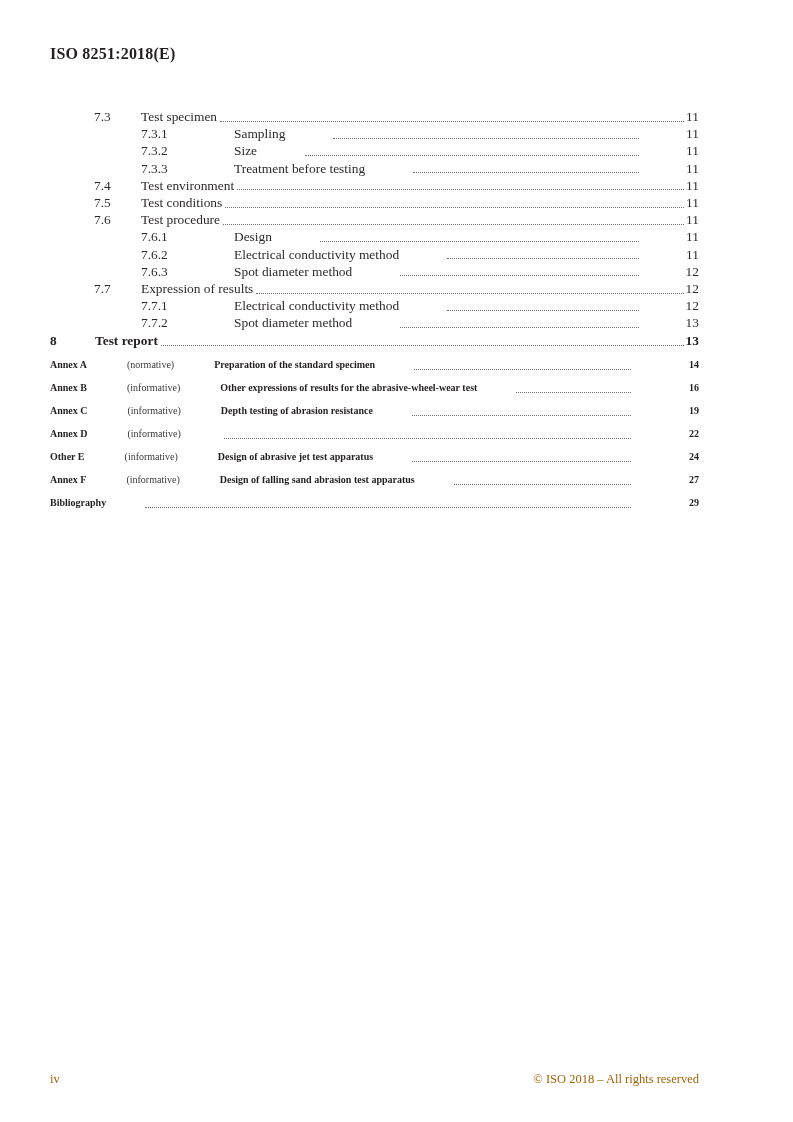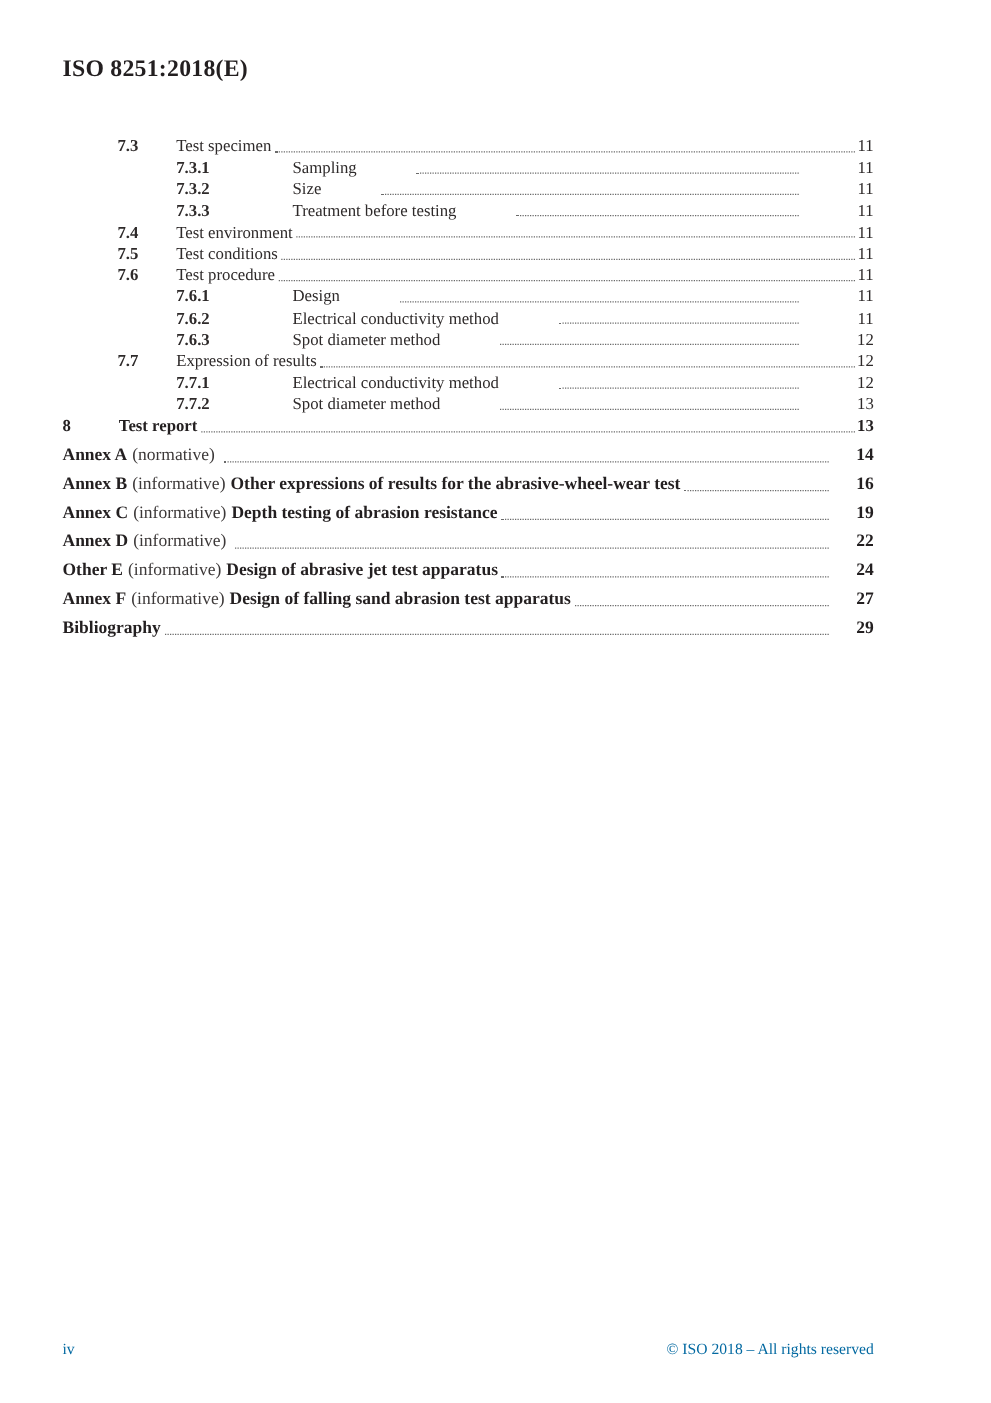--- a/index.html
+++ b/index.html
@@ -13,42 +13,41 @@
     height: 1122px;
     background: #ffffff;
     font-family: "Liberation Serif", "DejaVu Serif", serif;
     color: #2e2a2a;
     overflow: hidden;
   }
   .doc-header {
     position: absolute;
     left: 50px;
     top: 45px;
-    font-size: 19px;
+    font-size: 16px;
     font-weight: bold;
     color: #231f20;
     letter-spacing: 0.2px;
   }
   .toc {
     position: absolute;
     left: 50px;
     top: 108px;
     width: 649px;
   }
   .toc-row {
     display: flex;
     align-items: baseline;
     height: 17.2px;
     line-height: 17.2px;
     font-size: 13.4px;
     white-space: nowrap;
   }
   .toc-row .num {
     flex: 0 0 auto;
-    font-weight: bold;
   }
   .lvl1 { font-weight: bold; color: #231f20; margin-top: 1px; }
   .lvl1 .num { width: 45px; }
   .lvl2 { padding-left: 44px; }
   .lvl2 .num { width: 47px; }
   .lvl3 { padding-left: 91px; gap: 45px; }
   .lvl3 .num { width: 48px; }
   .title { flex: 0 0 auto; }
   .leader {
     flex: 1 1 auto;
@@ -58,41 +57,42 @@
     margin: 0 2px 3.5px 3px;
     border-bottom: 1px dotted #6a6a6a;
   }
   .pgnum { flex: 0 0 auto; }
   .annex-block { margin-top: 3px; }
   .annex-row {
     display: flex;
     align-items: flex-start;
     height: 23px;
     line-height: 23px;
-    font-size: 14px;
+    font-size: 10px;
     white-space: nowrap;
     color: #231f20;
+    gap: 36px;
   }
   .annex-row .annex-label { font-weight: bold; }
   .annex-row .annex-kind { font-weight: normal; color: #3c3838; margin: 0 4px; }
   .annex-row .annex-title { font-weight: bold; }
   .annex-row .annex-kind:empty,
   .annex-row .annex-title:empty { display: none; margin: 0; }
   .annex-row .leader { margin: 0 2px 6px 3px; }
   .annex-row .pgnum { font-weight: bold; margin-left: 20px; }
   .doc-footer {
     position: absolute;
     left: 50px;
     top: 1072px;
     width: 649px;
     display: flex;
     justify-content: space-between;
     align-items: baseline;
     font-size: 12.5px;
-    color: #0369a1;
+    color: #a16207;
   }
 </style>
 </head>
 <body>
 
 <div class="page">
 
   <div class="doc-header">ISO 8251:2018(E)</div>
 
   <div class="toc">
@@ -196,20 +196,21 @@
           <span class="leader"></span>
           <span class="pgnum">13</span>
         </div>
       </div>
 
     <div class="annex-block">
 
         <div class="annex-row">
           <span class="annex-label">Annex A</span>
           <span class="annex-kind">(normative)</span>
+          <span class="annex-title">Preparation of the standard specimen</span>
           <span class="leader"></span>
           <span class="pgnum">14</span>
         </div>
 
         <div class="annex-row">
           <span class="annex-label">Annex B</span>
           <span class="annex-kind">(informative)</span>
           <span class="annex-title">Other expressions of results for the abrasive-wheel-wear test</span>
           <span class="leader"></span>
           <span class="pgnum">16</span>

